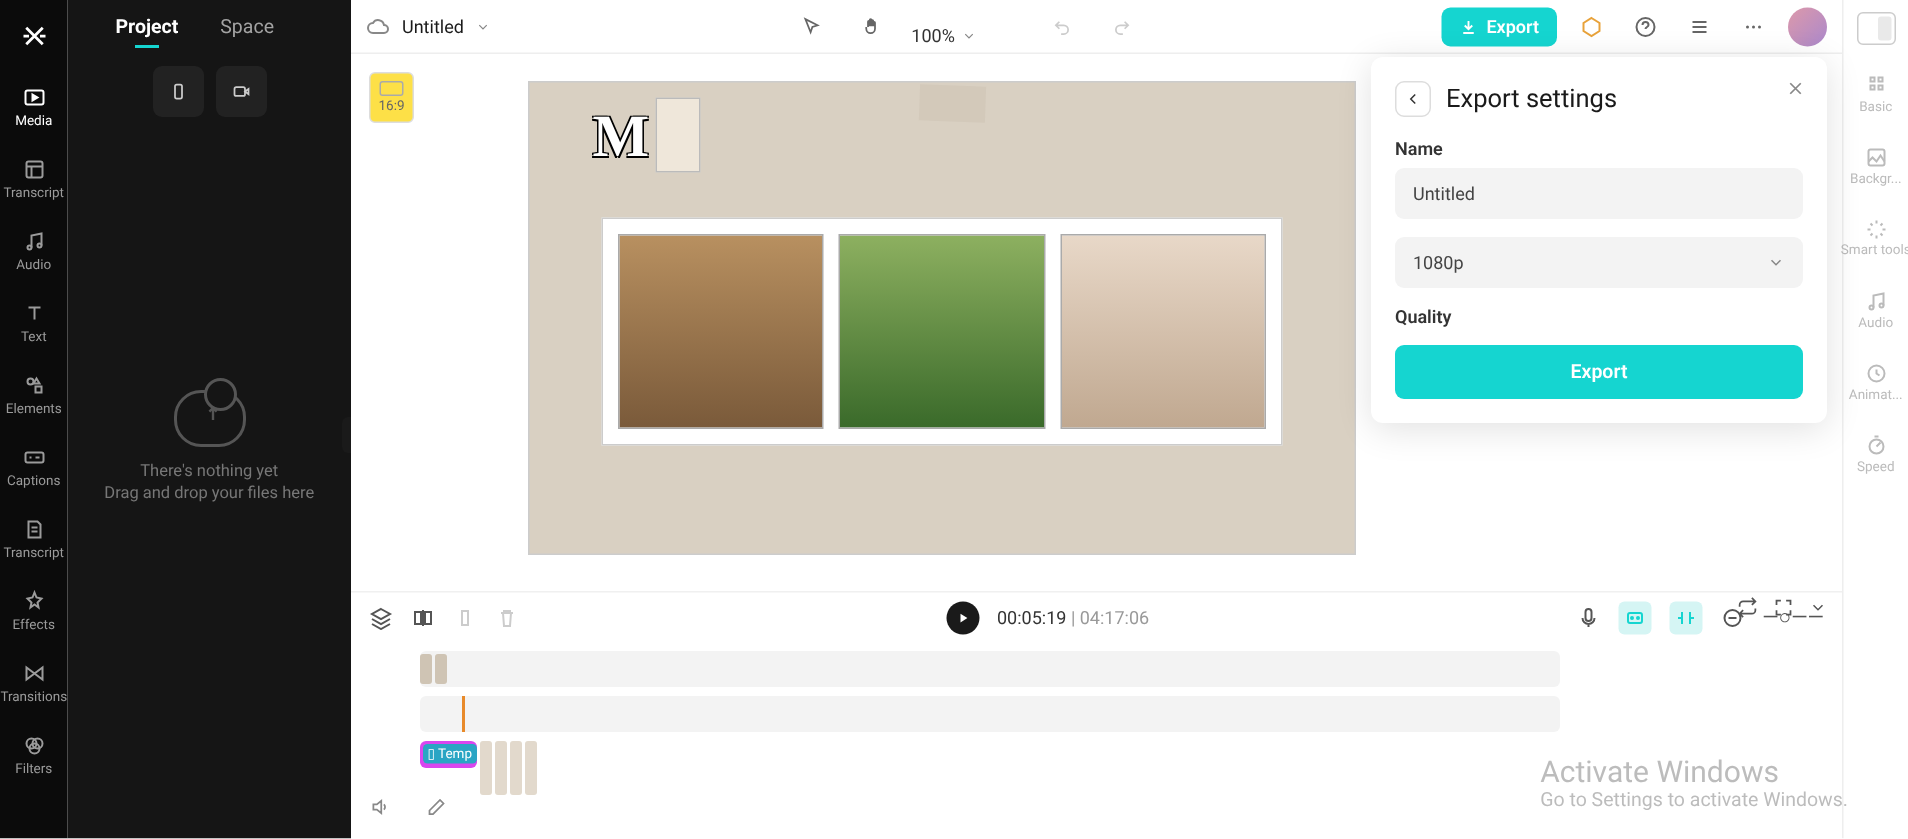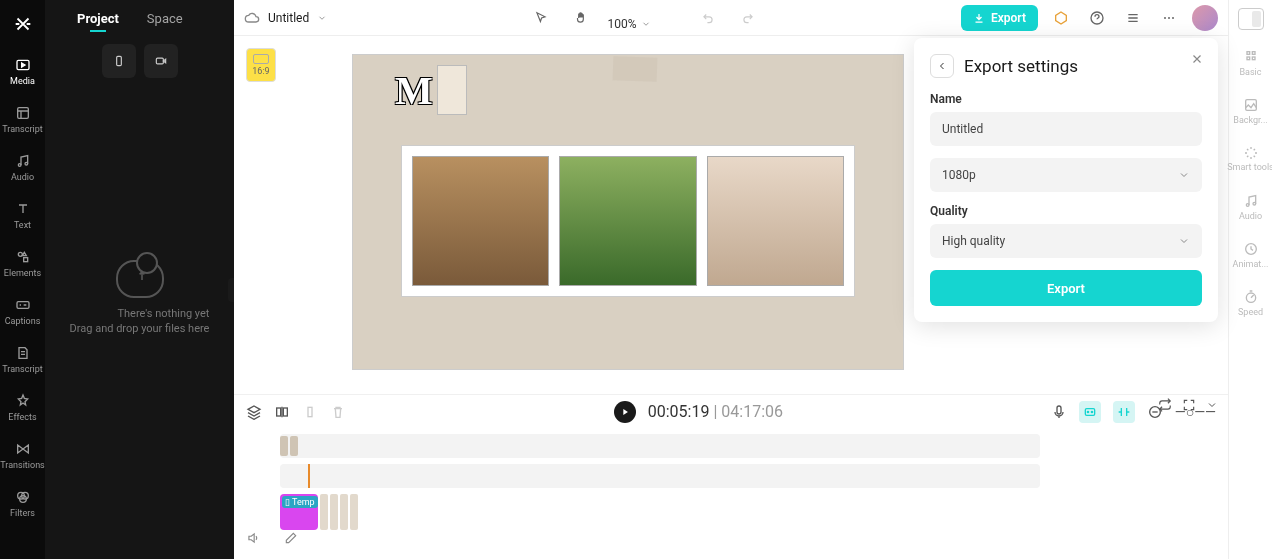--- a/index.html
+++ b/index.html
@@ -15,21 +15,21 @@
 .side-tabs .t{color:#a3a3a3;cursor:pointer;position:relative}
 .side-tabs .t.active{color:#fff;font-weight:700}
 .side-tabs .t.active::after{content:"";position:absolute;left:30%;right:30%;bottom:-6px;height:2px;background:#15d5d0}
 .side-actions{display:flex;gap:8px;justify-content:center;margin-top:8px}
 .btn-upload{display:flex;align-items:center;gap:6px;background:#0b2a2c;border:1px solid #0e3e41;color:#15d5d0;padding:6px 16px;border-radius:6px;font-size:13px;font-weight:600;cursor:pointer}
 .sq-btn{width:34px;height:34px;background:#222;border-radius:6px;display:flex;align-items:center;justify-content:center;color:#ccc;cursor:pointer}
 .drop-area{position:absolute;left:0;right:0;top:260px;display:flex;flex-direction:column;align-items:center;color:#777;gap:8px}
 .drop-area .cloud{width:48px;height:38px;border:2px solid #555;border-radius:18px;position:relative}
 .drop-area .cloud::before{content:"";position:absolute;left:18px;top:-10px;width:18px;height:18px;border:2px solid #555;border-radius:50%;background:#151515}
 .drop-area .cloud .arr{position:absolute;left:20px;top:8px;width:8px;height:12px}
-.drop-area p{font-size:11px;text-align:right;line-height:1.4}
+.drop-area p{font-size:11px;text-align:center;line-height:1.4}
 .canvas-area{position:absolute;left:234px;top:0;right:44px;height:559px;background:#fff;display:flex;flex-direction:column}
 .top-bar{height:36px;display:flex;align-items:center;padding:0 10px;gap:10px;border-bottom:1px solid #eee}
 .doc-title{display:flex;align-items:center;gap:8px;cursor:pointer}
 .doc-title .ico{color:#888}
 .top-bar .middle{flex:1;display:flex;justify-content:center;align-items:flex-end;gap:14px;color:#555}
 .zoom{display:flex;align-items:center;gap:4px;font-size:12px;color:#333}
 .icon-btn{width:26px;height:26px;display:flex;align-items:center;justify-content:center;color:#666;cursor:pointer;border-radius:4px}
 .icon-btn.dis{color:#ccc}
 .export-btn{background:#15d5d0;color:#fff;display:flex;align-items:center;gap:6px;padding:6px 12px;border-radius:6px;font-weight:600;font-size:12px;cursor:pointer}
 .right-btns{display:flex;align-items:center;gap:10px}
@@ -45,37 +45,37 @@
 .frame{position:absolute;left:48px;top:90px;right:48px;height:152px;background:#fff;border:1px solid #ccc;padding:10px;display:flex;gap:10px}
 .photo{flex:1;background:#888;border:1px solid #aaa}
 .photo.p1{background:linear-gradient(#b89060,#7a5a3a)}
 .photo.p2{background:linear-gradient(#8db060,#3a6a2a)}
 .photo.p3{background:linear-gradient(#e8d8c8,#c0a890)}
 .controls{height:34px;display:flex;align-items:center;padding:0 12px;gap:12px;border-top:1px solid #f0f0f0}
 .controls .spacer{flex:1}
 .controls .ico{color:#555;cursor:pointer}
 .controls .ico.dis{color:#ccc}
 .play{width:22px;height:22px;border-radius:50%;background:#1a1a1a;display:flex;align-items:center;justify-content:center;color:#fff;cursor:pointer}
-.time{font-size:16px;color:#333}
+.time{font-size:12px;color:#333}
 .time .dur{color:#999}
 .sq-active{background:#d5f5f4;border-radius:4px;padding:3px}
 .timeline{flex:1;padding:6px 12px 0 46px;position:relative;overflow:hidden}
 .timeline .spk{position:absolute;left:12px;bottom:14px;color:#888}
 .timeline .pen{position:absolute;left:50px;bottom:14px;color:#888}
 .ruler{display:flex;font-size:10px;color:#888;position:relative;height:18px}
 .ruler span{flex:1;position:relative}
 .playhead{position:absolute;left:74px;top:-1px;width:1px;height:120px;background:#000}
 .playhead::before{content:"";position:absolute;left:-5px;top:-2px;width:11px;height:10px;background:#fff;border:1px solid #444;border-radius:3px}
 .track{height:24px;background:#f3f3f3;border-radius:4px;margin-bottom:6px;position:relative}
 .track.short{width:760px}
 .clip-thin{position:absolute;left:0;top:2px;height:20px;display:flex}
 .clip-thin div{width:8px;height:20px;background:#cfc4b4;margin-right:2px;border-radius:2px}
 .orange-bit{position:absolute;left:28px;top:0;width:2px;height:24px;background:#e88a2a}
 .video-track{height:36px;display:flex;gap:2px;width:760px}
-.v-clip{width:38px;height:36px;background:#d946ef;border-radius:4px;position:relative;overflow:hidden}
+.v-clip{width:38px;height:18px;background:#d946ef;border-radius:4px;position:relative;overflow:hidden}
 .v-clip .tag{position:absolute;left:2px;top:2px;background:#2aa5c4;color:#fff;font-size:9px;padding:1px 3px;border-radius:3px}
 .v-thumb{width:8px;height:36px;background:#e2d9cc;border-radius:2px}
 .panel-drag{position:absolute;left:228px;top:278px;width:8px;height:24px;background:#1a1a1a;border-radius:4px 0 0 4px;cursor:pointer}
 .export-panel{position:absolute;right:54px;top:38px;width:304px;background:#fff;box-shadow:0 4px 24px rgba(0,0,0,.12);border-radius:8px;padding:16px;z-index:10}
 .export-panel .hdr{display:flex;align-items:center;gap:10px;margin-bottom:14px}
 .export-panel .back{width:24px;height:24px;border:1px solid #ddd;border-radius:6px;display:flex;align-items:center;justify-content:center;cursor:pointer}
 .export-panel h3{font-size:17px;font-weight:400}
 .export-panel .close{position:absolute;right:14px;top:14px;color:#888;cursor:pointer}
 .field{margin-bottom:12px}
 .field label{font-size:12px;font-weight:600;color:#333;display:block;margin-bottom:6px}
@@ -461,28 +461,20 @@
       <span>1080p</span>
       <span class="chev">
           <svg width="12" height="12" viewBox="0 0 24 24" fill="none" stroke="currentColor" stroke-width="2">
             <path d="M6 9l6 6 6-6"></path>
           </svg>
         </span>
     </div>
   </div>
   <div class="field">
     <label>Quality</label>
-    <div class="sel">
-      <span>High quality</span>
-      <span class="chev">
-          <svg width="12" height="12" viewBox="0 0 24 24" fill="none" stroke="currentColor" stroke-width="2">
-            <path d="M6 9l6 6 6-6"></path>
-          </svg>
-        </span>
-    </div>
   </div>
   <div class="field">
   </div>
   <button class="export-go">Export</button>
 </div>
 
 <div class="right-rail">
   <div class="toggle"></div>
   <div class="rr-item">
     <svg width="16" height="16" viewBox="0 0 24 24" fill="none" stroke="currentColor" stroke-width="2">
@@ -524,13 +516,15 @@
   <div class="rr-item">
     <svg width="16" height="16" viewBox="0 0 24 24" fill="none" stroke="currentColor" stroke-width="2">
         <circle cx="12" cy="13" r="7"></circle>
         <path d="M12 13l4-4M10 3h4"></path>
       </svg>
     <span class="lbl">Speed</span>
   </div>
 </div>
 
 <div class="win-activate">
+  <div class="t1">Activate Windows</div>
+  <div class="t2">Go to Settings to activate Windows.</div>
 </div>
 
 </body></html>

